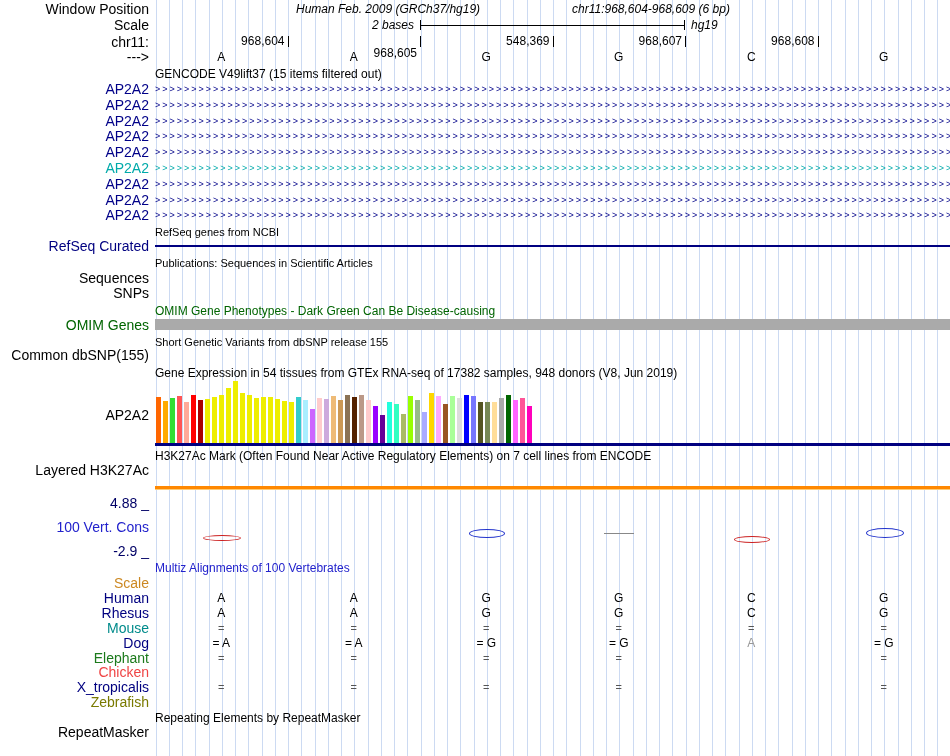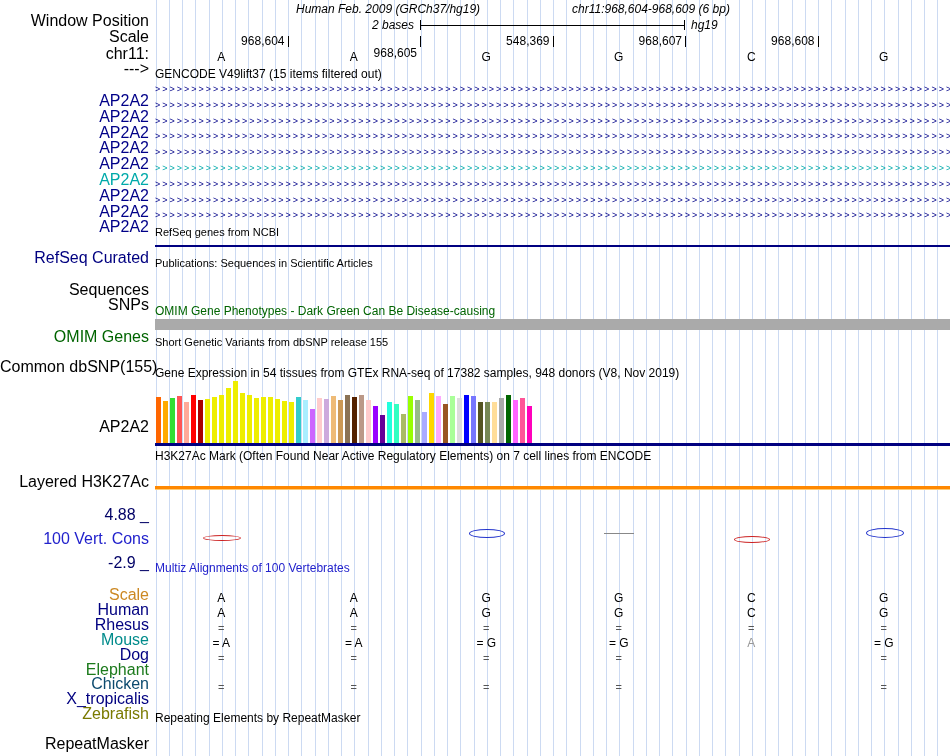--- a/index.html
+++ b/index.html
@@ -1,21 +1,21 @@
 <!DOCTYPE html>
 <html><head>
 <meta charset="utf-8">
 <style>
   html,body{margin:0;padding:0;background:#fff;}
   #page{position:relative;width:950px;height:756px;overflow:hidden;background:#fff;
         font-family:"Liberation Sans",sans-serif;font-size:12px;color:#000;}
   .abs{position:absolute;white-space:nowrap;height:14px;line-height:14px;font-style:italic;}
   .gridline{position:absolute;top:0;height:756px;width:1px;background:#ccdaf2;}
   .tracklabel{position:absolute;left:0;width:149px;text-align:right;white-space:nowrap;
-              height:14px;line-height:14px;font-size:16px;margin-top:12px;}
+              height:14px;line-height:14px;font-size:14px;}
   .title{position:absolute;left:155px;width:795px;text-align:left;height:14px;line-height:14px;}
   .small{font-size:11px;}
   .blue{color:#2222cc;}
   .green{color:#006400;}
   .navy{color:#000080;}
   .tick{position:absolute;width:1px;background:#000;}
   .poslabel{position:absolute;text-align:right;height:13px;line-height:13px;font-size:12px;}
   .baseletter{position:absolute;width:40px;text-align:center;height:14px;line-height:14px;font-size:12px;}
   .genearrow{position:absolute;left:155px;width:795px;height:13px;line-height:13px;
              overflow:hidden;white-space:nowrap;font-size:9px;letter-spacing:2px;}
@@ -136,21 +136,21 @@
   <div class="tracklabel" style="top:271px">Sequences</div>
   <div class="tracklabel" style="top:286px">SNPs</div>
 
   <div class="title green" style="top:304px">OMIM Gene Phenotypes - Dark Green Can Be Disease-causing</div>
   <div class="tracklabel green" style="top:318px">OMIM Genes</div>
   <div class="hline" style="top:319px;height:11px;background:#aaaaaa"></div>
 
   <div class="title small" style="top:335px">Short Genetic Variants from dbSNP release 155</div>
   <div class="tracklabel" style="top:348px">Common dbSNP(155)</div>
 
-  <div class="title" style="top:366px">Gene Expression in 54 tissues from GTEx RNA-seq of 17382 samples, 948 donors (V8, Nov 2019)</div>
+  <div class="title" style="top:366px">Gene Expression in 54 tissues from GTEx RNA-seq of 17382 samples, 948 donors (V8, Jun 2019)</div>
   <div class="tracklabel" style="top:408px">AP2A2</div>
   <div id="gtex-bars">
       <div class="gtex-bar" style="height: 46px; background: rgb(255, 102, 0);"></div>
       <div class="gtex-bar" style="height: 42px; background: rgb(255, 170, 0);"></div>
       <div class="gtex-bar" style="height: 45px; background: rgb(51, 221, 51);"></div>
       <div class="gtex-bar" style="height: 47px; background: rgb(255, 85, 85);"></div>
       <div class="gtex-bar" style="height: 41px; background: rgb(255, 170, 153);"></div>
       <div class="gtex-bar" style="height: 48px; background: rgb(255, 0, 0);"></div>
       <div class="gtex-bar" style="height: 43px; background: rgb(170, 0, 0);"></div>
       <div class="gtex-bar" style="height: 44px; background: rgb(238, 238, 0);"></div>
@@ -249,21 +249,21 @@
       <div class="mzcell" style="left: 458.25px; top: 636px;">= G</div>
       <div class="mzcell" style="left: 590.75px; top: 636px;">= G</div>
       <div class="mzcell" style="left: 723.25px; top: 636px; color: rgb(153, 153, 153);">A</div>
       <div class="mzcell" style="left: 855.75px; top: 636px;">= G</div>
       <div class="tracklabel" style="top: 651px; color: rgb(28, 122, 28);">Elephant</div>
       <div class="mzcell" style="left: 193.25px; top: 651px; color: rgb(85, 85, 85); font-size: 11px;">=</div>
       <div class="mzcell" style="left: 325.75px; top: 651px; color: rgb(85, 85, 85); font-size: 11px;">=</div>
       <div class="mzcell" style="left: 458.25px; top: 651px; color: rgb(85, 85, 85); font-size: 11px;">=</div>
       <div class="mzcell" style="left: 590.75px; top: 651px; color: rgb(85, 85, 85); font-size: 11px;">=</div>
       <div class="mzcell" style="left: 855.75px; top: 651px; color: rgb(85, 85, 85); font-size: 11px;">=</div>
-      <div class="tracklabel" style="top: 665px; color: #0c4a6e;">Chicken</div>
+      <div class="tracklabel" style="top: 665px; color: #ef4444;">Chicken</div>
       <div class="tracklabel" style="top: 680px; color: rgb(0, 0, 128);">X_tropicalis</div>
       <div class="mzcell" style="left: 193.25px; top: 680px; color: rgb(85, 85, 85); font-size: 11px;">=</div>
       <div class="mzcell" style="left: 325.75px; top: 680px; color: rgb(85, 85, 85); font-size: 11px;">=</div>
       <div class="mzcell" style="left: 458.25px; top: 680px; color: rgb(85, 85, 85); font-size: 11px;">=</div>
       <div class="mzcell" style="left: 590.75px; top: 680px; color: rgb(85, 85, 85); font-size: 11px;">=</div>
       <div class="mzcell" style="left: 855.75px; top: 680px; color: rgb(85, 85, 85); font-size: 11px;">=</div>
       <div class="tracklabel" style="top: 695px; color: rgb(122, 122, 0);">Zebrafish</div>
     </div>
 
   <div class="title" style="top:711px">Repeating Elements by RepeatMasker</div>

